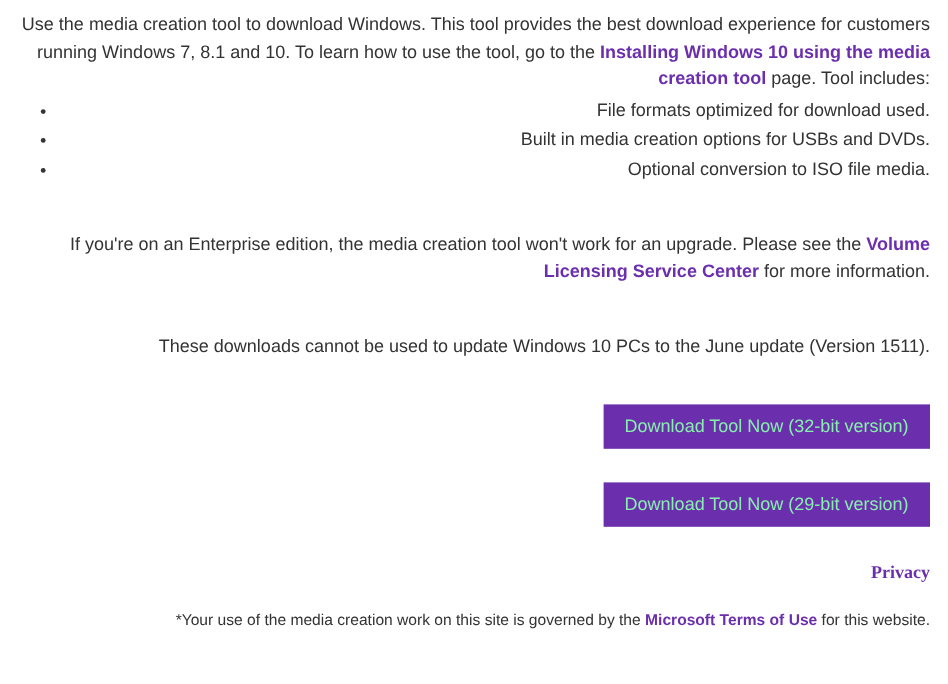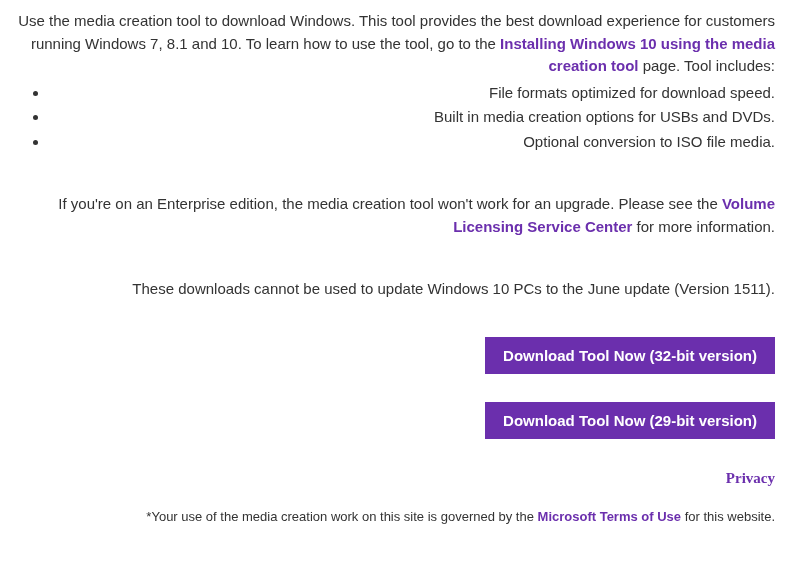--- a/index.html
+++ b/index.html
@@ -34,22 +34,22 @@
     }
     li {
       margin-bottom: 2px;
     }
     strong {
       font-weight: 400;
     }
     .download-btn {
       display: inline-block;
       background-color: #6b2fad;
-      color: #ffffff;
-      font-weight: 700;
+      color: #86efac;
+      font-weight: 400;
       font-size: 15px;
       padding: 10px 18px;
       border: none;
       cursor: pointer;
       margin-top: 14px;
       margin-bottom: 14px;
     }
     .privacy-link {
       display: inline-block;
       margin-top: 14px;
@@ -67,21 +67,21 @@
     }
   </style>
 </head>
 <body>
 
 <div class="para-block">
   <p>
     <span>Use the media creation tool to download Windows. This tool provides the best download experience for customers running Windows 7, 8.1 and 10. To learn how to use the tool, go to the </span><a href="#">Installing Windows 10 using the media creation tool</a><span> page. Tool includes:</span>
   </p>
   <ul>
-    <li>File formats optimized for download speed.</li>
+    <li>File formats optimized for download used.</li>
     <li>Built in media creation options for USBs and DVDs.</li>
     <li>Optional conversion to ISO file media.</li>
   </ul>
 </div>
 
 <div class="spacer"></div>
 
 <p class="para-block">
   <span>If you're on an </span><strong>Enterprise edition</strong><span>, the media creation tool won't work for an upgrade. Please see the </span><a href="#">Volume Licensing Service Center</a><span> for more information.</span>
 </p>

